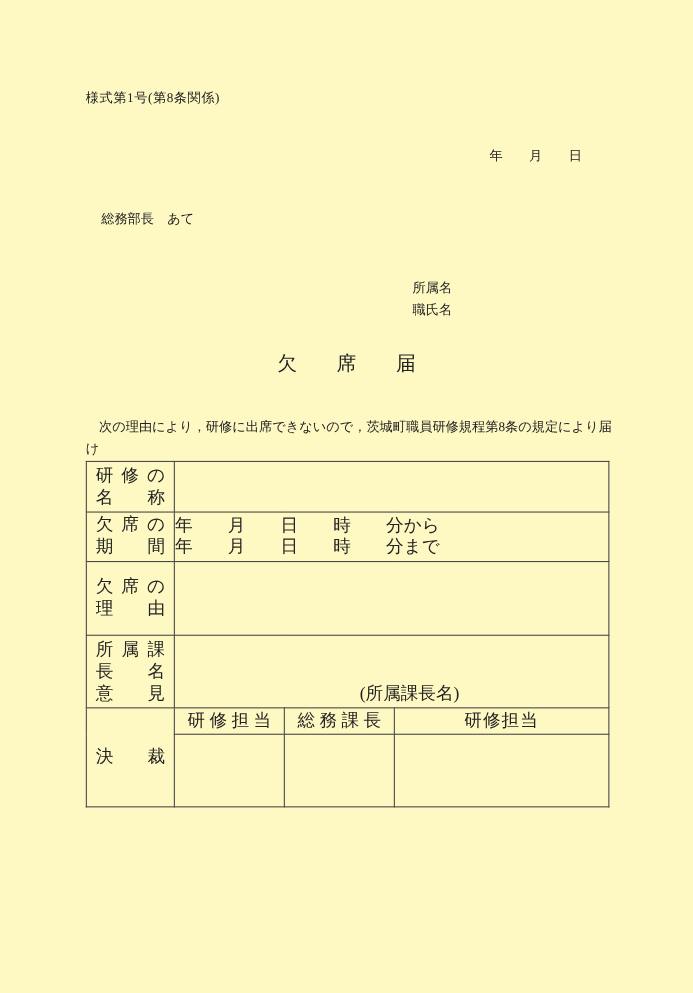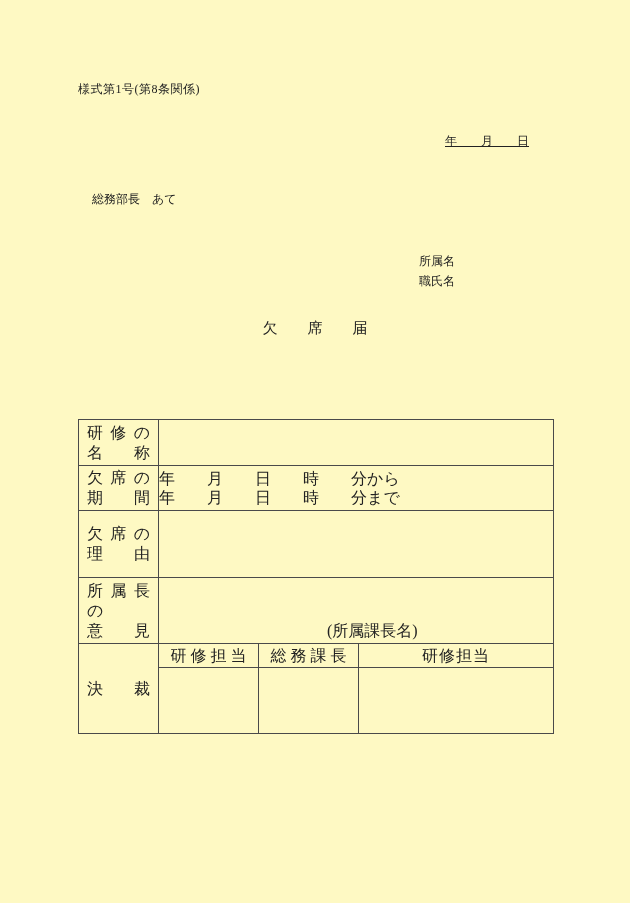--- a/index.html
+++ b/index.html
@@ -16,31 +16,31 @@
     font-family: "Liberation Serif", "DejaVu Serif", serif;
     color: #222222;
     font-size: 12px;
     line-height: 1;
     overflow: hidden;
   }
   .abs { position: absolute; }
 
   .form-number { left: 78px; top: 83px; letter-spacing: 0.5px; }
 
-  .date-line { right: 101px; top: 135px; text-decoration: underline; }
+  .date-line { right: 101px; top: 135px; }
 
   .recipient { left: 92px; top: 193px; }
 
   .affiliation { left: 375px; top: 251px; }
-  .affiliation div { line-height: 20px; margin-left: 44px; }
+  .affiliation div { line-height: 20px; }
 
   .title {
     left: 0; right: 0; top: 321px;
     text-align: center;
-    font-size: 15px;
+    font-size: 18px;
   }
 
   .body-text { left: 78px; top: 378px; width: 480px; }
   .body-text div { line-height: 20px; }
 
   .form-table {
     left: 78px; top: 419px;
     width: 475px;
     border-collapse: collapse;
     table-layout: fixed;
@@ -104,20 +104,21 @@
   <div class="abs recipient">総務部長　あて</div>
 
   <div class="abs affiliation">
     <div>所属名</div>
     <div>職氏名</div>
   </div>
 
   <div class="abs title">欠　　席　　届</div>
 
   <div class="abs body-text">
+    <div>　次の理由により，研修に出席できないので，茨城町職員研修規程第8条の規定により届け</div>
   </div>
 
   <table class="abs form-table">
     <colgroup>
       <col class="c0">
         <col class="c1">
         <col class="c2">
         <col class="c3">
     </colgroup>
     <tbody>
@@ -140,21 +141,21 @@
 
       <tr class="r3">
         <td>
           <div class="jlabel">欠席の理由</div>
         </td>
         <td colspan="3"></td>
       </tr>
 
       <tr class="r4">
         <td>
-          <div class="jlabel">所属長の</div>
+          <div class="jlabel">所属課長名</div>
           <div class="jlabel">意見</div>
         </td>
         <td colspan="3" class="opinion-cell">
           <span class="chief-note">(所属課長名)</span>
         </td>
       </tr>
 
       <tr class="r5">
         <td rowspan="2">
           <div class="jlabel">決裁</div>

